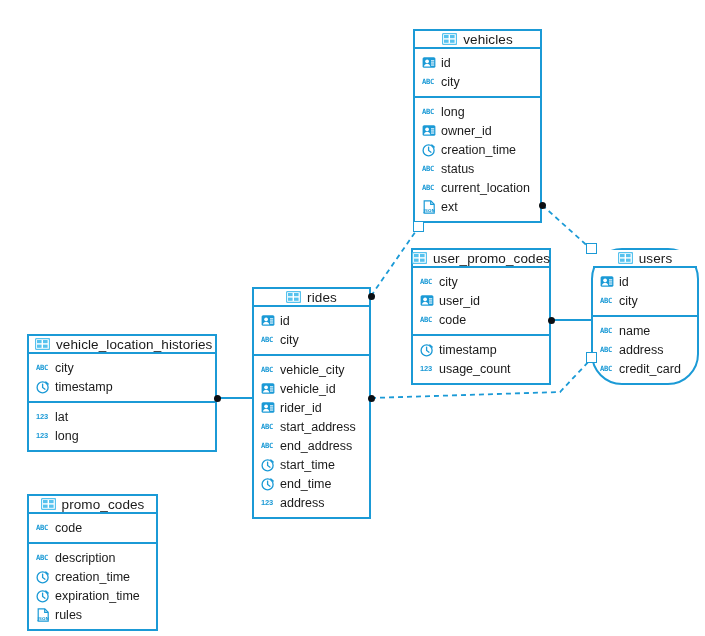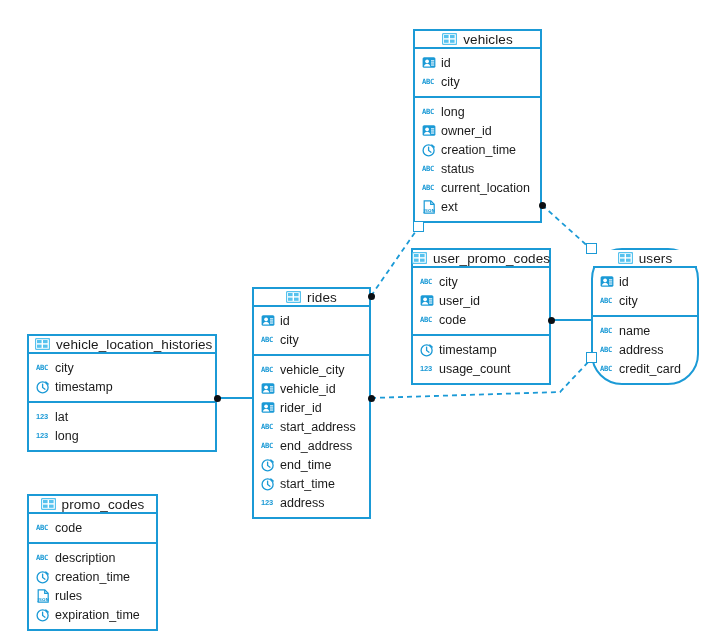--- a/index.html
+++ b/index.html
@@ -351,31 +351,31 @@
           <span class="fname">end_address</span>
         </div>
         <div class="row">
           <span class="ic ic-f">
             <svg xmlns="http://www.w3.org/2000/svg" viewBox="0 0 14 14" width="14" height="14">
               <circle cx="6.6" cy="7.4" r="5.5" fill="#ffffff" stroke="#1b9ad6" stroke-width="1.3"></circle>
               <path d="M6.6 4.1V7.4L9 9.2" fill="none" stroke="#1b9ad6" stroke-width="1.3" stroke-linecap="round"></path>
               <path d="M9.8 1.9l2.4 2.1" stroke="#1b9ad6" stroke-width="1.3" stroke-linecap="round"></path>
             </svg>
           </span>
+          <span class="fname">start_time</span>
+        </div>
+        <div class="row">
+          <span class="ic ic-f">
+            <svg xmlns="http://www.w3.org/2000/svg" viewBox="0 0 14 14" width="14" height="14">
+              <circle cx="6.6" cy="7.4" r="5.5" fill="#ffffff" stroke="#1b9ad6" stroke-width="1.3"></circle>
+              <path d="M6.6 4.1V7.4L9 9.2" fill="none" stroke="#1b9ad6" stroke-width="1.3" stroke-linecap="round"></path>
+              <path d="M9.8 1.9l2.4 2.1" stroke="#1b9ad6" stroke-width="1.3" stroke-linecap="round"></path>
+            </svg>
+          </span>
           <span class="fname">end_time</span>
-        </div>
-        <div class="row">
-          <span class="ic ic-f">
-            <svg xmlns="http://www.w3.org/2000/svg" viewBox="0 0 14 14" width="14" height="14">
-              <circle cx="6.6" cy="7.4" r="5.5" fill="#ffffff" stroke="#1b9ad6" stroke-width="1.3"></circle>
-              <path d="M6.6 4.1V7.4L9 9.2" fill="none" stroke="#1b9ad6" stroke-width="1.3" stroke-linecap="round"></path>
-              <path d="M9.8 1.9l2.4 2.1" stroke="#1b9ad6" stroke-width="1.3" stroke-linecap="round"></path>
-            </svg>
-          </span>
-          <span class="fname">start_time</span>
         </div>
         <div class="row">
           <span class="ic ic-f">
             <svg xmlns="http://www.w3.org/2000/svg" viewBox="0 0 16 11" width="15" height="11">
               <text x="0" y="8.8" font-family="Liberation Sans, sans-serif" font-size="8.6" font-weight="bold" fill="#1b9ad6" letter-spacing="-0.2">123</text>
             </svg>
           </span>
           <span class="fname">address</span>
         </div>
       </div>
@@ -469,37 +469,37 @@
             <svg xmlns="http://www.w3.org/2000/svg" viewBox="0 0 14 14" width="14" height="14">
               <circle cx="6.6" cy="7.4" r="5.5" fill="#ffffff" stroke="#1b9ad6" stroke-width="1.3"></circle>
               <path d="M6.6 4.1V7.4L9 9.2" fill="none" stroke="#1b9ad6" stroke-width="1.3" stroke-linecap="round"></path>
               <path d="M9.8 1.9l2.4 2.1" stroke="#1b9ad6" stroke-width="1.3" stroke-linecap="round"></path>
             </svg>
           </span>
           <span class="fname">creation_time</span>
         </div>
         <div class="row">
           <span class="ic ic-f">
+            <svg xmlns="http://www.w3.org/2000/svg" viewBox="0 0 14 14" width="14" height="14">
+              <circle cx="6.6" cy="7.4" r="5.5" fill="#ffffff" stroke="#1b9ad6" stroke-width="1.3"></circle>
+              <path d="M6.6 4.1V7.4L9 9.2" fill="none" stroke="#1b9ad6" stroke-width="1.3" stroke-linecap="round"></path>
+              <path d="M9.8 1.9l2.4 2.1" stroke="#1b9ad6" stroke-width="1.3" stroke-linecap="round"></path>
+            </svg>
+          </span>
+          <span class="fname">expiration_time</span>
+        </div>
+        <div class="row">
+          <span class="ic ic-f">
             <svg xmlns="http://www.w3.org/2000/svg" viewBox="0 0 13 14" width="13" height="14">
               <path d="M1.2 0.9h6.6l3.4 3.3v8.9H1.2z" fill="#ffffff" stroke="#1b9ad6" stroke-width="1.2"></path>
               <path d="M7.7 1.1v3.2h3.3" fill="none" stroke="#1b9ad6" stroke-width="1.2"></path>
               <text x="6.2" y="11.6" text-anchor="middle" font-family="DejaVu Sans, sans-serif" font-size="4.1" font-weight="bold" fill="#1b9ad6">JSON</text>
             </svg>
           </span>
           <span class="fname">rules</span>
-        </div>
-        <div class="row">
-          <span class="ic ic-f">
-            <svg xmlns="http://www.w3.org/2000/svg" viewBox="0 0 14 14" width="14" height="14">
-              <circle cx="6.6" cy="7.4" r="5.5" fill="#ffffff" stroke="#1b9ad6" stroke-width="1.3"></circle>
-              <path d="M6.6 4.1V7.4L9 9.2" fill="none" stroke="#1b9ad6" stroke-width="1.3" stroke-linecap="round"></path>
-              <path d="M9.8 1.9l2.4 2.1" stroke="#1b9ad6" stroke-width="1.3" stroke-linecap="round"></path>
-            </svg>
-          </span>
-          <span class="fname">expiration_time</span>
         </div>
       </div>
     </div>
     <div class="dot" style="left: 214px; top: 395px;"></div>
     <div class="dot" style="left: 368px; top: 293px;"></div>
     <div class="sq" style="left: 413px; top: 221px;"></div>
     <div class="dot" style="left: 539px; top: 202px;"></div>
     <div class="sq" style="left: 586px; top: 243px;"></div>
     <div class="dot" style="left: 548px; top: 317px;"></div>
     <div class="dot" style="left: 368px; top: 395px;"></div>

